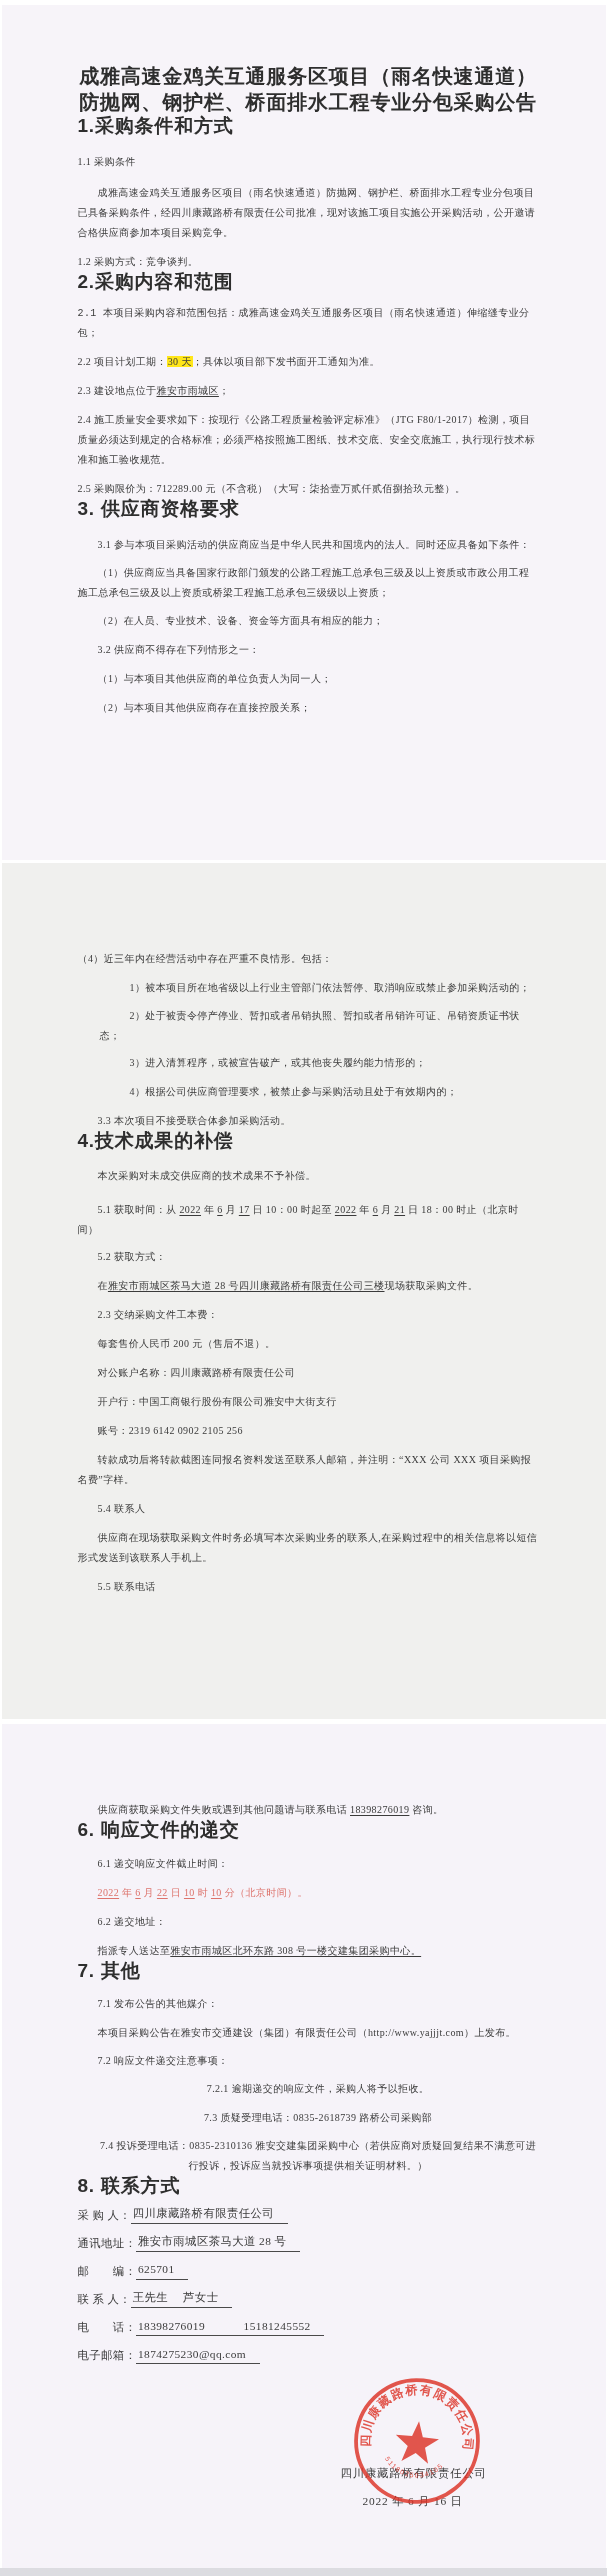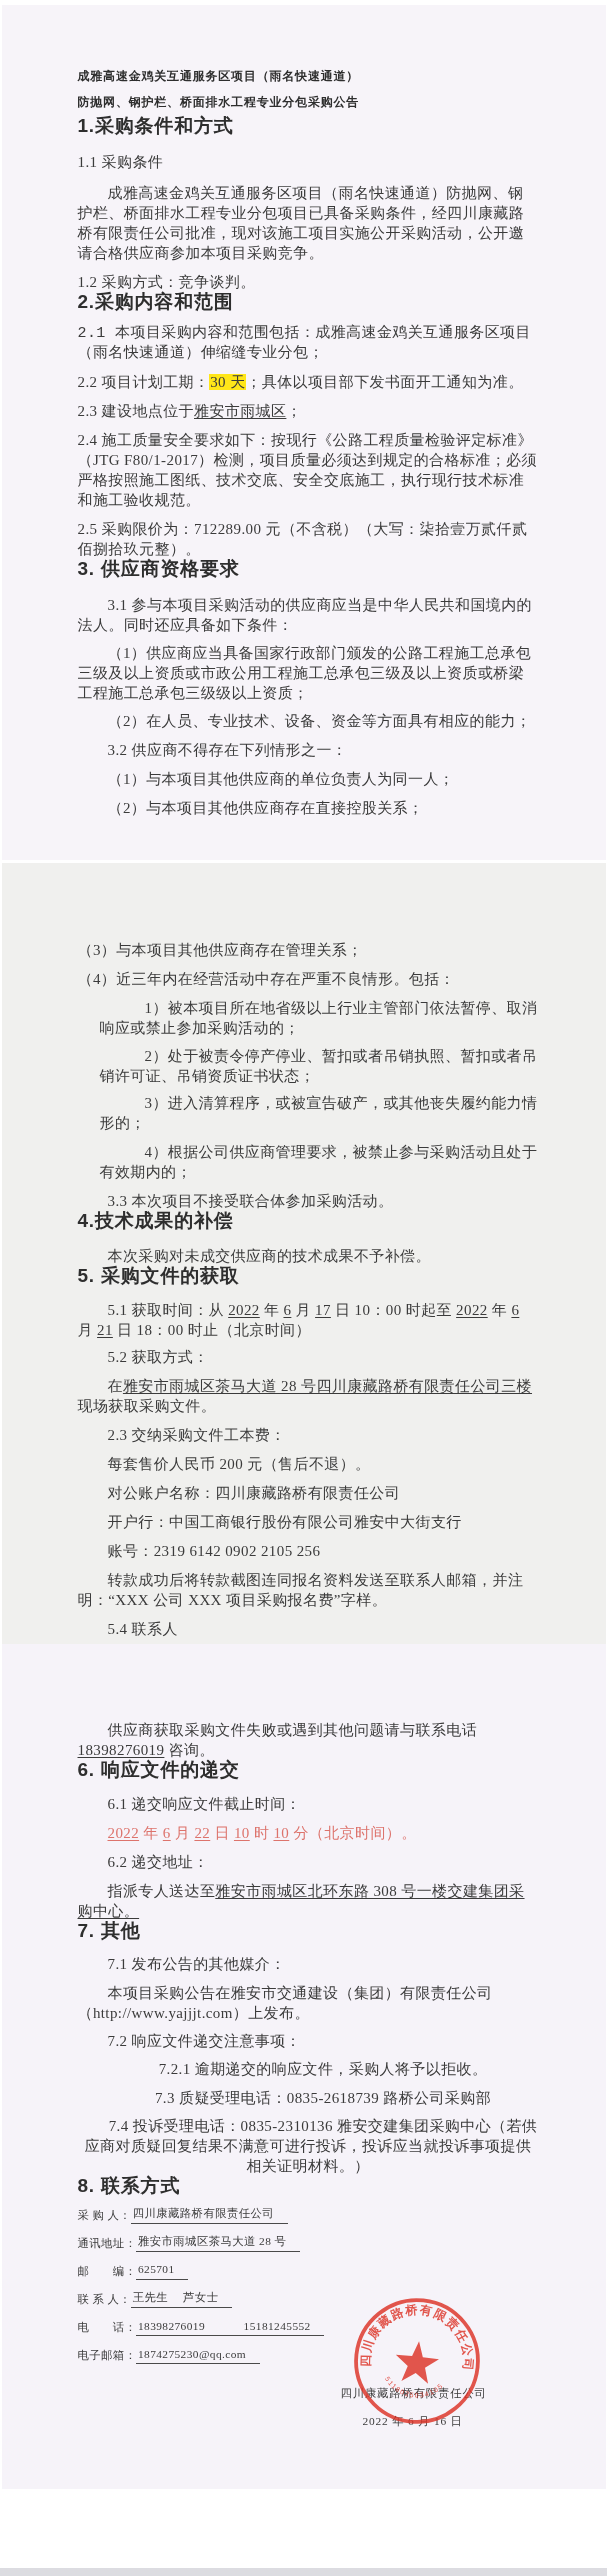--- a/index.html
+++ b/index.html
@@ -2,28 +2,28 @@
 <html style="font-size:12px"><head>
 <meta charset="utf-8">
 <style>
   html,body{margin:0;padding:0;background:#ffffff;}
   .stage{position:relative;width:607px;height:2576px;background:#ffffff;overflow:hidden;
          font-family:"Liberation Serif","DejaVu Serif",serif;color:#3b3b3b;}
   .page{position:absolute;left:1.5px;width:604px;box-sizing:border-box;
         padding-left:76px;padding-right:67px;overflow:hidden;}
   .page1{top:4.6px;height:855px;background:#f7f4f9;padding-top:58px;}
   .page2{top:863px;height:856px;background:#f0f0ee;padding-top:77px;}
-  .page3{top:1644px;height:845px;background:#f6f3f9;padding-top:76px;}
+  .page3{top:1724px;height:845px;background:#f6f3f9;padding-top:76px;}
   .footer-strip{position:absolute;left:0;top:2568px;width:607px;height:7.6px;background:#dcdce1;}
 
   .doc-title{font-family:"Liberation Sans","DejaVu Sans",sans-serif;font-weight:bold;
-             font-size:12px;line-height:26.6px;letter-spacing:0.8px;color:#2e2e2e;}
+             font-size:20px;line-height:26.6px;text-align:center;letter-spacing:0.8px;color:#2e2e2e;}
   h2.sec{font-family:"Liberation Sans","DejaVu Sans",sans-serif;font-weight:bold;color:#2e2e2e;
          font-size:19px;line-height:20px;margin:0;letter-spacing:0.8px;}
-  p{margin:0;font-size:15px;line-height:20px;letter-spacing:0.4px;}
+  p{margin:0;font-size:10px;line-height:20px;letter-spacing:0.4px;}
   .ind2{text-indent:2em;}
   .ind3{text-indent:3em;margin-left:22px;}
   .u{text-decoration:underline;text-underline-offset:2.3px;}
   .hl{background:#ffe619;padding:0 0.8px;}
   .red{color:#dd736c;}
   .mt10{margin-top:7.6px;}.mt11{margin-top:8.3px;text-align:center;}.mt12{margin-top:9px;}
   .mt14{margin-top:10.6px;}.mt16{margin-top:12px;font-family:Liberation Mono, monospace;}.mt18{margin-top:13.7px;}
   .mt20{margin-top:15px;}.mt22{margin-top:16.7px;}.mt24{margin-top:18px;}.mt42{margin-top:32px;}.mt50{margin-top:38px;}
 
   .contact-row{display:flex;font-size:11.4px;line-height:18px;margin-top:8.3px;letter-spacing:0.4px;align-items:flex-end;}
@@ -59,32 +59,30 @@
     <h2 class="sec mt22">3.  供应商资格要求</h2>
     <p class="ind2 mt22">3.1 参与本项目采购活动的供应商应当是中华人民共和国境内的法人。同时还应具备如下条件：</p>
     <p class="ind2 mt10">（1）供应商应当具备国家行政部门颁发的公路工程施工总承包三级及以上资质或市政公用工程施工总承包三级及以上资质或桥梁工程施工总承包三级级以上资质；</p>
     <p class="ind2 mt10">（2）在人员、专业技术、设备、资金等方面具有相应的能力；</p>
     <p class="ind2 mt12">3.2  供应商不得存在下列情形之一：</p>
     <p class="ind2 mt12">（1）与本项目其他供应商的单位负责人为同一人；</p>
     <p class="ind2 mt12">（2）与本项目其他供应商存在直接控股关系；</p>
   </div>
 
   <div class="page page2">
-    <p>（3）与本项目其他供应商存在管理关系；</p>
     <p class="mt12">（4）近三年内在经营活动中存在严重不良情形。包括：</p>
     <p class="ind3 mt12">1）被本项目所在地省级以上行业主管部门依法暂停、取消响应或禁止参加采购活动的；</p>
     <p class="ind3 mt10">2）处于被责令停产停业、暂扣或者吊销执照、暂扣或者吊销许可证、吊销资质证书状态；</p>
     <p class="ind3 mt10">3）进入清算程序，或被宣告破产，或其他丧失履约能力情形的；</p>
     <p class="ind3 mt12">4）根据公司供应商管理要求，被禁止参与采购活动且处于有效期内的；</p>
     <p class="ind2 mt12">3.3  本次项目不接受联合体参加采购活动。</p>
 
     <h2 class="sec mt22">4.技术成果的补偿</h2>
     <p class="ind2 mt20">本次采购对未成交供应商的技术成果不予补偿。</p>
 
-    <h2 class="sec mt22">5.  采购文件的获取</h2>
     <p class="ind2 mt18"><span>5.1 获取时间：从 </span><span class="u">2022</span><span> 年 </span><span class="u">6</span><span> 月 </span><span class="u">17</span><span> 日 10：00 时起至 </span><span class="u">2022</span><span> 年 </span><span class="u">6</span><span> 月 </span><span class="u">21</span><span> 日 18：00 时止（北京时间）</span></p>
     <p class="ind2 mt10">5.2  获取方式：</p>
     <p class="ind2 mt12"><span>在</span><span class="u">雅安市雨城区茶马大道 28 号四川康藏路桥有限责任公司三楼</span><span>现场获取采购文件。</span></p>
     <p class="ind2 mt12">2.3 交纳采购文件工本费：</p>
     <p class="ind2 mt12">每套售价人民币 200  元（售后不退）。</p>
     <p class="ind2 mt12">对公账户名称：四川康藏路桥有限责任公司</p>
     <p class="ind2 mt12">开户行：中国工商银行股份有限公司雅安中大街支行</p>
     <p class="ind2 mt12">账号：2319 6142 0902 2105 256</p>
     <p class="ind2 mt12">转款成功后将转款截图连同报名资料发送至联系人邮箱，并注明：“XXX 公司 XXX 项目采购报名费”字样。</p>
     <p class="ind2 mt12">5.4 联系人</p>

